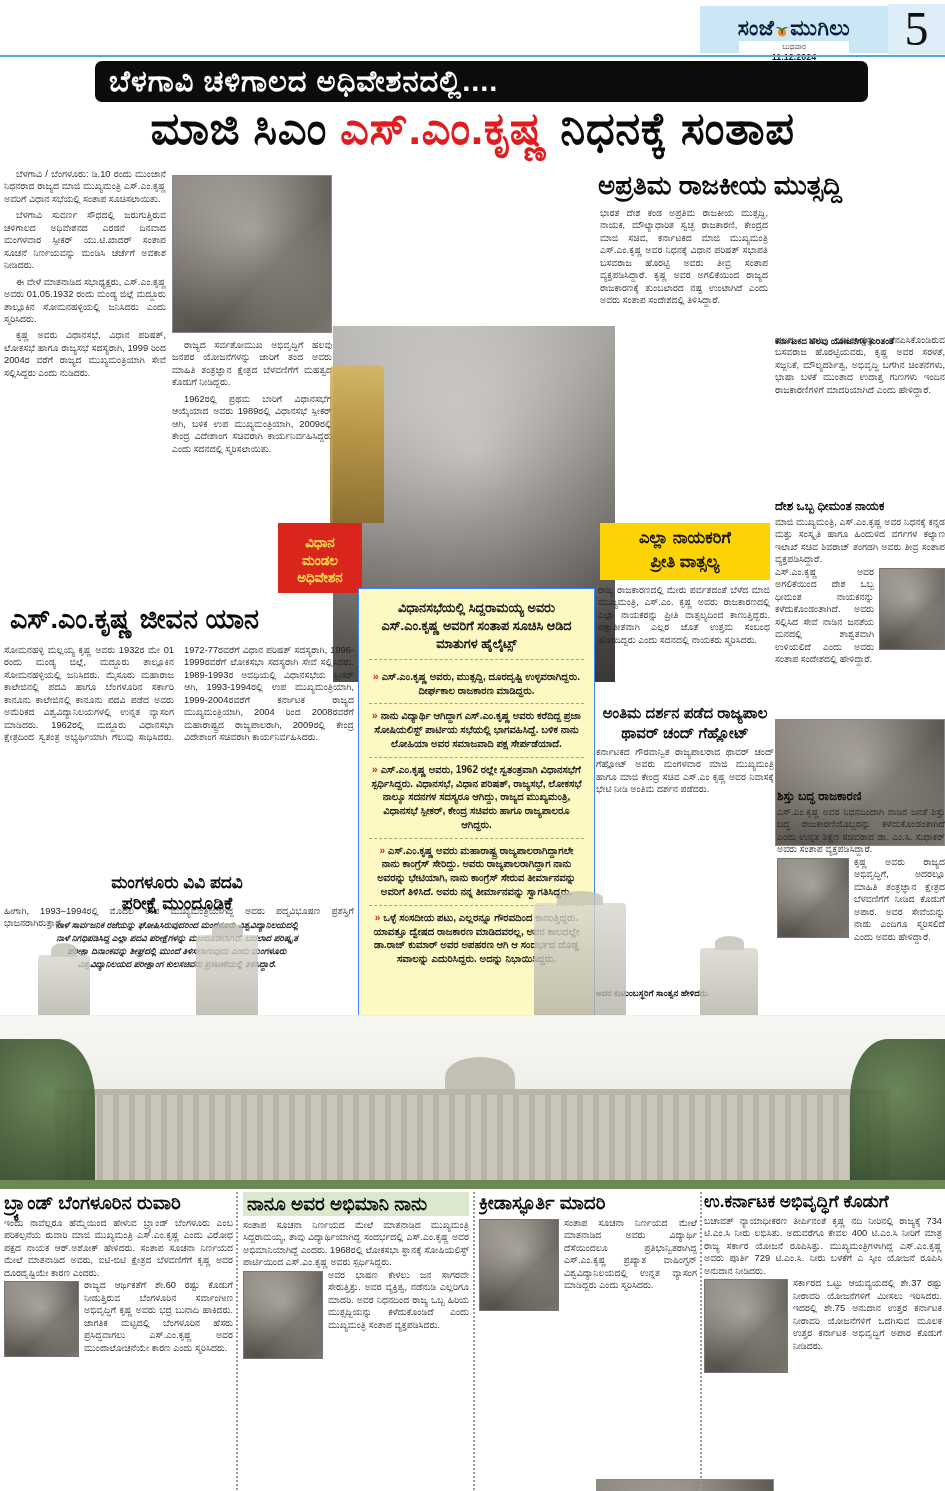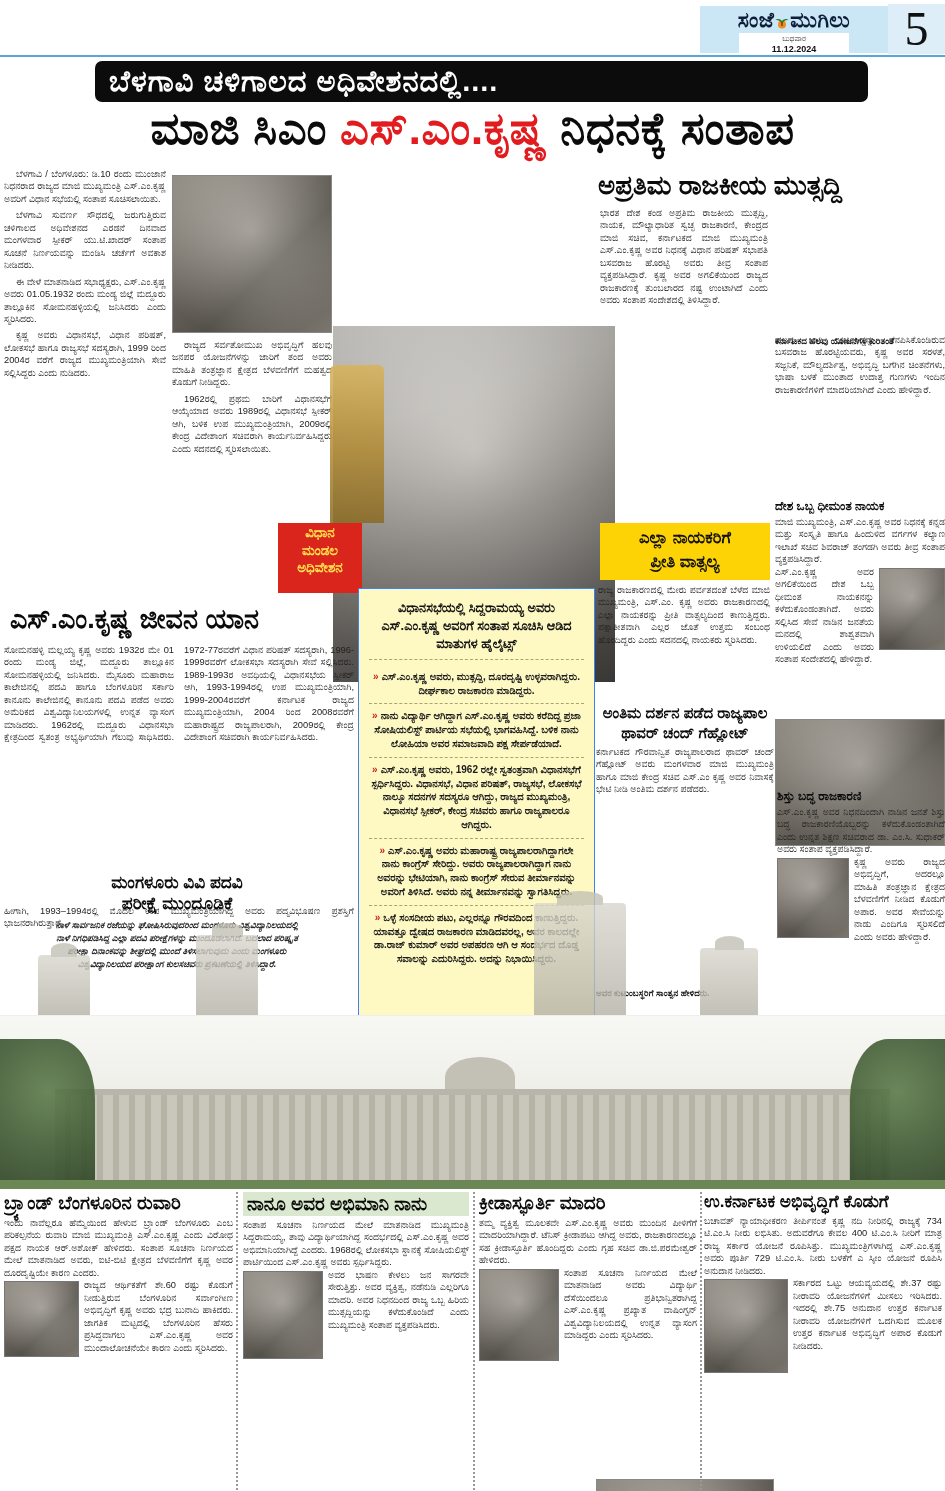--- a/index.html
+++ b/index.html
@@ -18,21 +18,21 @@
     border:1px solid #888; position:relative; overflow:hidden;
   }
   .photo::after {
     content:""; position:absolute; inset:0;
     background:radial-gradient(circle at 50% 35%, rgba(255,255,255,.28), rgba(0,0,0,.25) 85%);
   }
   .photo-bw {
     background:linear-gradient(160deg,#e8e6e2 0%,#c9c6c0 25%,#8f8b85 55%,#4c4a47 100%);
   }
   
-  #masthead-box { left:700px; top:6px; width:188px; height:47px; background:#cbe7f6; text-align:center; padding-top:2px; }
+  #masthead-box { left:700px; top:6px; width:188px; height:47px; background:#cbe7f6; text-align:center; padding-top:10px; }
   #masthead-logo { font-size:21px; font-weight:bold; color:#0c1e3a; letter-spacing:.5px; }
   #masthead-logo .icon-sun { display:inline-block; width:16px; height:14px; vertical-align:-2px; }
   #masthead-sub { background:#ffffff; width:110px; margin:1px auto 0; padding:1px 0; }
   #masthead-day { font-size:7.5px; color:#333; }
   #masthead-date { font-size:9px; font-weight:bold; color:#111; }
   #page-number { left:888px; top:4px; width:57px; height:50px; background:#ddeef8;
     font-family:"Liberation Serif","DejaVu Serif",serif; font-size:48px; font-weight:400;
     text-align:center; line-height:50px; color:#111; }
   #top-rule { left:0; top:55px; width:945px; height:2px; background:#58a8d6; }
   
@@ -43,21 +43,21 @@
   #main-headline .red { color:#e11b1e; }
   
   #lead-col { left:4px; top:168px; width:162px; height:432px; }
   #photo-assembly-left { left:172px; top:175px; width:160px; height:158px; }
   #lead-col2 { left:172px; top:339px; width:160px; height:258px; }
   #krishna-portrait { left:333px; top:168px; width:282px; height:356px; border:none; }
   #golden-statue { left:330px; top:365px; width:54px; height:158px;
     background:linear-gradient(180deg,#d8b45a 0%,#b78f35 45%,#8a6a22 100%);
     opacity:.85; border-radius:6px 6px 0 0; }
   #session-label { left:278px; top:523px; width:84px; height:70px; background:#da251d;
-    color:#ffe34d; font-weight:bold; font-size:13.5px; line-height:1.3; text-align:center; padding-top:1px; }
+    color:#ffe34d; font-weight:bold; font-size:13.5px; line-height:1.3; text-align:center; padding-top:11px; }
   #tribute-headline { left:598px; top:170px; width:300px; font-size:26px; font-weight:bold; color:#0b0b0b; }
   #tribute-body1 { left:600px; top:207px; width:168px; height:314px; }
   #photo-assembly-right { left:775px; top:205px; width:170px; height:127px; }
   #tribute-leadin { left:775px; top:336px; width:170px; font-size:8.8px; font-weight:bold; color:#111; }
   #tribute-body2 { left:775px; top:334px; width:170px; height:150px; }
   
   #leader-story { left:775px; top:499px; width:170px; height:288px; }
   #discipline-story { left:777px; top:789px; width:168px; height:232px; }
   .story-head { font-size:12px; font-weight:bold; color:#0b0b0b; margin-bottom:3px; }
   .fl-r { float:right; margin:2px 0 3px 5px; }
@@ -248,21 +248,20 @@
   <div class="abs bot-col" id="bot2">
     <div class="bot-head green">ನಾನೂ ಅವರ ಅಭಿಮಾನಿ ನಾನು</div>
     <div class="body-txt just">ಸಂತಾಪ ಸೂಚನಾ ನಿರ್ಣಯದ ಮೇಲೆ ಮಾತನಾಡಿದ ಮುಖ್ಯಮಂತ್ರಿ ಸಿದ್ದರಾಮಯ್ಯ, ತಾವು ವಿದ್ಯಾರ್ಥಿಯಾಗಿದ್ದ ಸಂದರ್ಭದಲ್ಲಿ ಎಸ್.ಎಂ.ಕೃಷ್ಣ ಅವರ ಅಭಿಮಾನಿಯಾಗಿದ್ದೆ ಎಂದರು. 1968ರಲ್ಲಿ ಲೋಕಸಭಾ ಸ್ಥಾನಕ್ಕೆ ಸೋಷಿಯಲಿಸ್ಟ್ ಪಾರ್ಟಿಯಿಂದ ಎಸ್.ಎಂ.ಕೃಷ್ಣ ಅವರು ಸ್ಪರ್ಧಿಸಿದ್ದರು.</div>
     <div class="photo fl-l ph-sm" style="width:80px;height:88px;"></div>
     <div class="body-txt just">ಅವರ ಭಾಷಣ ಕೇಳಲು ಜನ ಸಾಗರವೇ ಸೇರುತ್ತಿತ್ತು. ಅವರ ವ್ಯಕ್ತಿತ್ವ, ನಡೆನುಡಿ ಎಲ್ಲರಿಗೂ ಮಾದರಿ. ಅವರ ನಿಧನದಿಂದ ರಾಜ್ಯ ಒಬ್ಬ ಹಿರಿಯ ಮುತ್ಸದ್ದಿಯನ್ನು ಕಳೆದುಕೊಂಡಿದೆ ಎಂದು ಮುಖ್ಯಮಂತ್ರಿ ಸಂತಾಪ ವ್ಯಕ್ತಪಡಿಸಿದರು.</div>
   </div>
   <div class="abs dot-sep" id="sep2"></div>
 
   <div class="abs bot-col" id="bot3">
     <div class="bot-head">ಕ್ರೀಡಾಸ್ಫೂರ್ತಿ ಮಾದರಿ</div>
-    <div class="body-txt just">ತಮ್ಮ ವ್ಯಕ್ತಿತ್ವ ಮೂಲಕವೇ ಎಸ್.ಎಂ.ಕೃಷ್ಣ ಅವರು ಮುಂದಿನ ಪೀಳಿಗೆಗೆ ಮಾದರಿಯಾಗಿದ್ದಾರೆ. ಟೆನಿಸ್ ಕ್ರೀಡಾಪಟು ಆಗಿದ್ದ ಅವರು, ರಾಜಕಾರಣದಲ್ಲೂ ಸಹ ಕ್ರೀಡಾಸ್ಫೂರ್ತಿ ಹೊಂದಿದ್ದರು ಎಂದು ಗೃಹ ಸಚಿವ ಡಾ.ಜಿ.ಪರಮೇಶ್ವರ್ ಹೇಳಿದರು.</div>
     <div class="photo fl-l ph-sm" style="width:80px;height:92px;"></div>
     <div class="body-txt just">ಸಂತಾಪ ಸೂಚನಾ ನಿರ್ಣಯದ ಮೇಲೆ ಮಾತನಾಡಿದ ಅವರು ವಿದ್ಯಾರ್ಥಿ ದೆಸೆಯಿಂದಲೂ ಪ್ರತಿಭಾನ್ವಿತರಾಗಿದ್ದ ಎಸ್.ಎಂ.ಕೃಷ್ಣ ಪ್ರಖ್ಯಾತ ವಾಷಿಂಗ್ಟನ್ ವಿಶ್ವವಿದ್ಯಾನಿಲಯದಲ್ಲಿ ಉನ್ನತ ವ್ಯಾಸಂಗ ಮಾಡಿದ್ದರು ಎಂದು ಸ್ಮರಿಸಿದರು.</div>
   </div>
   <div class="abs dot-sep" id="sep3"></div>
 
   <div class="abs bot-col" id="bot4">
     <div class="bot-head" style="font-size:17px;">ಉ.ಕರ್ನಾಟಕ ಅಭಿವೃದ್ಧಿಗೆ ಕೊಡುಗೆ</div>
     <div class="body-txt just">ಬಚಾವತ್ ನ್ಯಾಯಾಧೀಕರಣ ತೀರ್ಪಿನಂತೆ ಕೃಷ್ಣ ನದಿ ನೀರಿನಲ್ಲಿ ರಾಜ್ಯಕ್ಕೆ 734 ಟಿ.ಎಂ.ಸಿ ನೀರು ಲಭಿಸಿತು. ಅದುವರೆಗೂ ಕೇವಲ 400 ಟಿ.ಎಂ.ಸಿ ನೀರಿಗೆ ಮಾತ್ರ ರಾಜ್ಯ ಸರ್ಕಾರ ಯೋಜನೆ ರೂಪಿಸಿತ್ತು. ಮುಖ್ಯಮಂತ್ರಿಗಳಾಗಿದ್ದ ಎಸ್.ಎಂ.ಕೃಷ್ಣ ಅವರು ಪೂರ್ತಿ 729 ಟಿ.ಎಂ.ಸಿ. ನೀರು ಬಳಕೆಗೆ ಎ ಸ್ಕೀಂ ಯೋಜನೆ ರೂಪಿಸಿ ಅನುದಾನ ನೀಡಿದರು.</div>
     <div class="photo fl-l ph-sm" style="width:84px;height:94px;"></div>
     <div class="body-txt just">ಸರ್ಕಾರದ ಒಟ್ಟು ಆಯವ್ಯಯದಲ್ಲಿ ಶೇ.37 ರಷ್ಟು ನೀರಾವರಿ ಯೋಜನೆಗಳಿಗೆ ಮೀಸಲು ಇರಿಸಿದರು. ಇದರಲ್ಲಿ ಶೇ.75 ಅನುದಾನ ಉತ್ತರ ಕರ್ನಾಟಕ ನೀರಾವರಿ ಯೋಜನೆಗಳಿಗೆ ಒದಗಿಸುವ ಮೂಲಕ ಉತ್ತರ ಕರ್ನಾಟಕ ಅಭಿವೃದ್ಧಿಗೆ ಅಪಾರ ಕೊಡುಗೆ ನೀಡಿದರು.</div>

